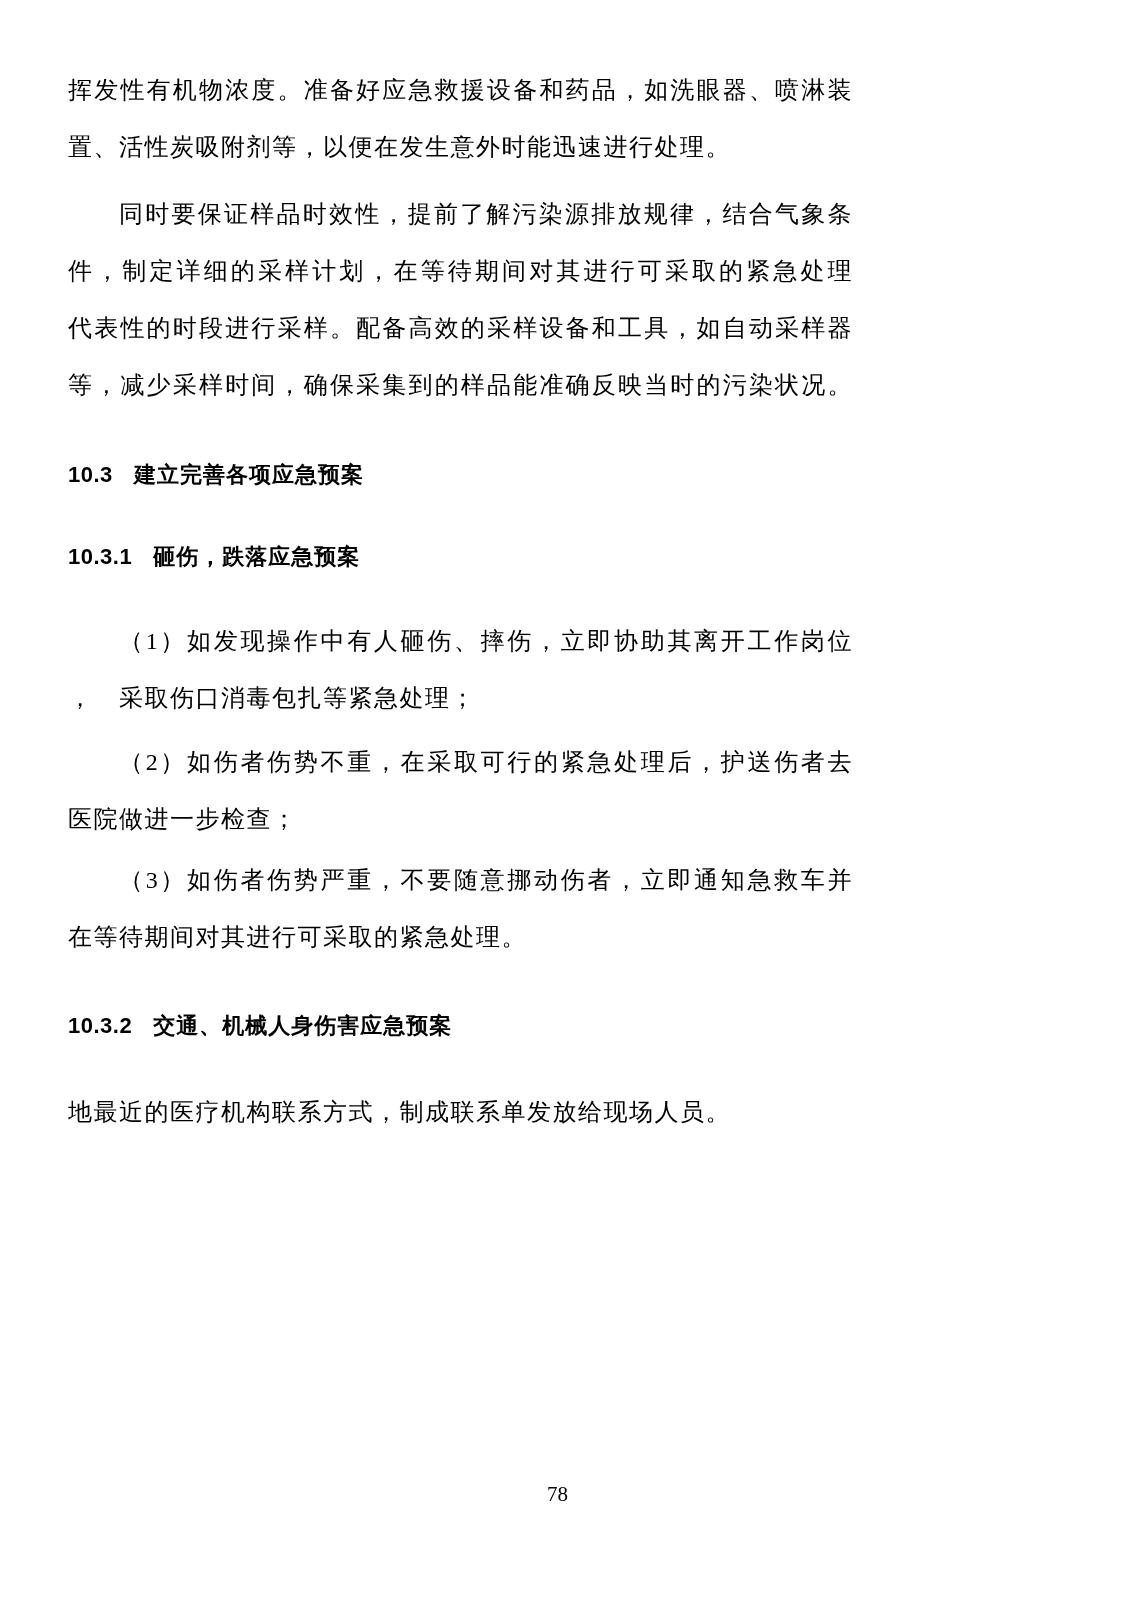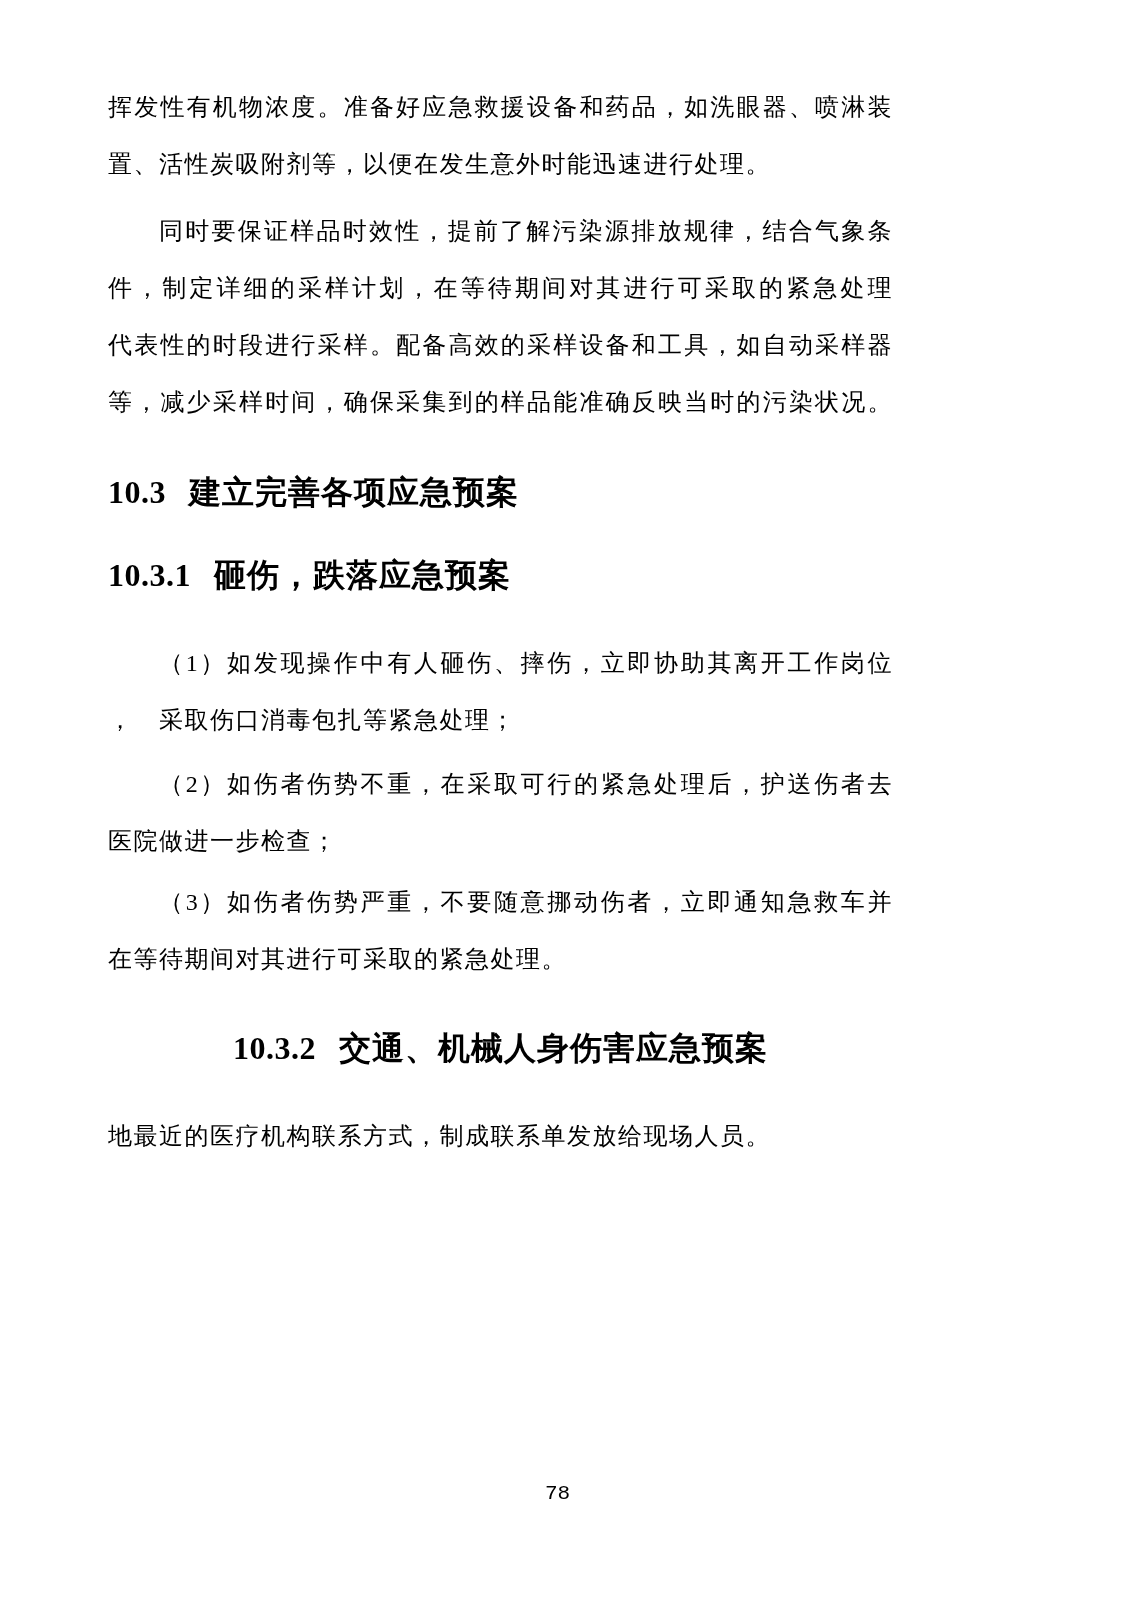--- a/index.html
+++ b/index.html
@@ -14,70 +14,70 @@
     overflow: hidden;
   }
   .page {
     width: 1131px;
     height: 1600px;
     background: #ffffff;
     position: relative;
     color: #000000;
   }
   .content {
-    margin-left: 108px;
+    margin-left: 68px;
     width: 785px;
-    padding-top: 79px;
+    padding-top: 62px;
   }
   
   .line {
     font-family: "Liberation Serif", "DejaVu Serif", serif;
     font-size: 24px;
     letter-spacing: 1.5px;
     height: 57px;
     line-height: 57px;
     color: #000000;
   }
   .fill {
     text-align: justify;
     text-align-last: justify;
     text-justify: distribute;
     text-justify: inter-character;
   }
   .indent {
     text-indent: 51px;
   }
   .heading {
-    font-family: Liberation Serif, serif;
+    font-family: Liberation Sans, sans-serif;
     font-weight: bold;
-    font-size: 32px;
+    font-size: 22px;
     height: 56px;
     line-height: 56px;
     white-space: nowrap;
     letter-spacing: 1px;
   }
   .heading .hnum {
     margin-right: 14px;
     letter-spacing: 0.5px;
   }
   .para2   { margin-top: 10px; }
   .h103    { margin-top: 33px; }
   .h1031   { margin-top: 26px; }
   .item1   { margin-top: 28px; }
   .item2   { margin-top: 7px;  }
   .item3   { margin-top: 4px;  }
-  .h1032   { margin-top: 32px; text-align: center; }
+  .h1032   { margin-top: 32px; }
   .para3   { margin-top: 30px; }
   .pagenum {
     position: absolute;
     left: 0;
     right: 16px;
     top: 1481px;
     text-align: center;
-    font-family: Liberation Mono, monospace;
+    font-family: Liberation Serif, serif;
     font-size: 21px;
     line-height: 26px;
     color: #000000;
   }
 </style>
 </head>
 <body>
 
 <div class="page">
   <main class="content">

